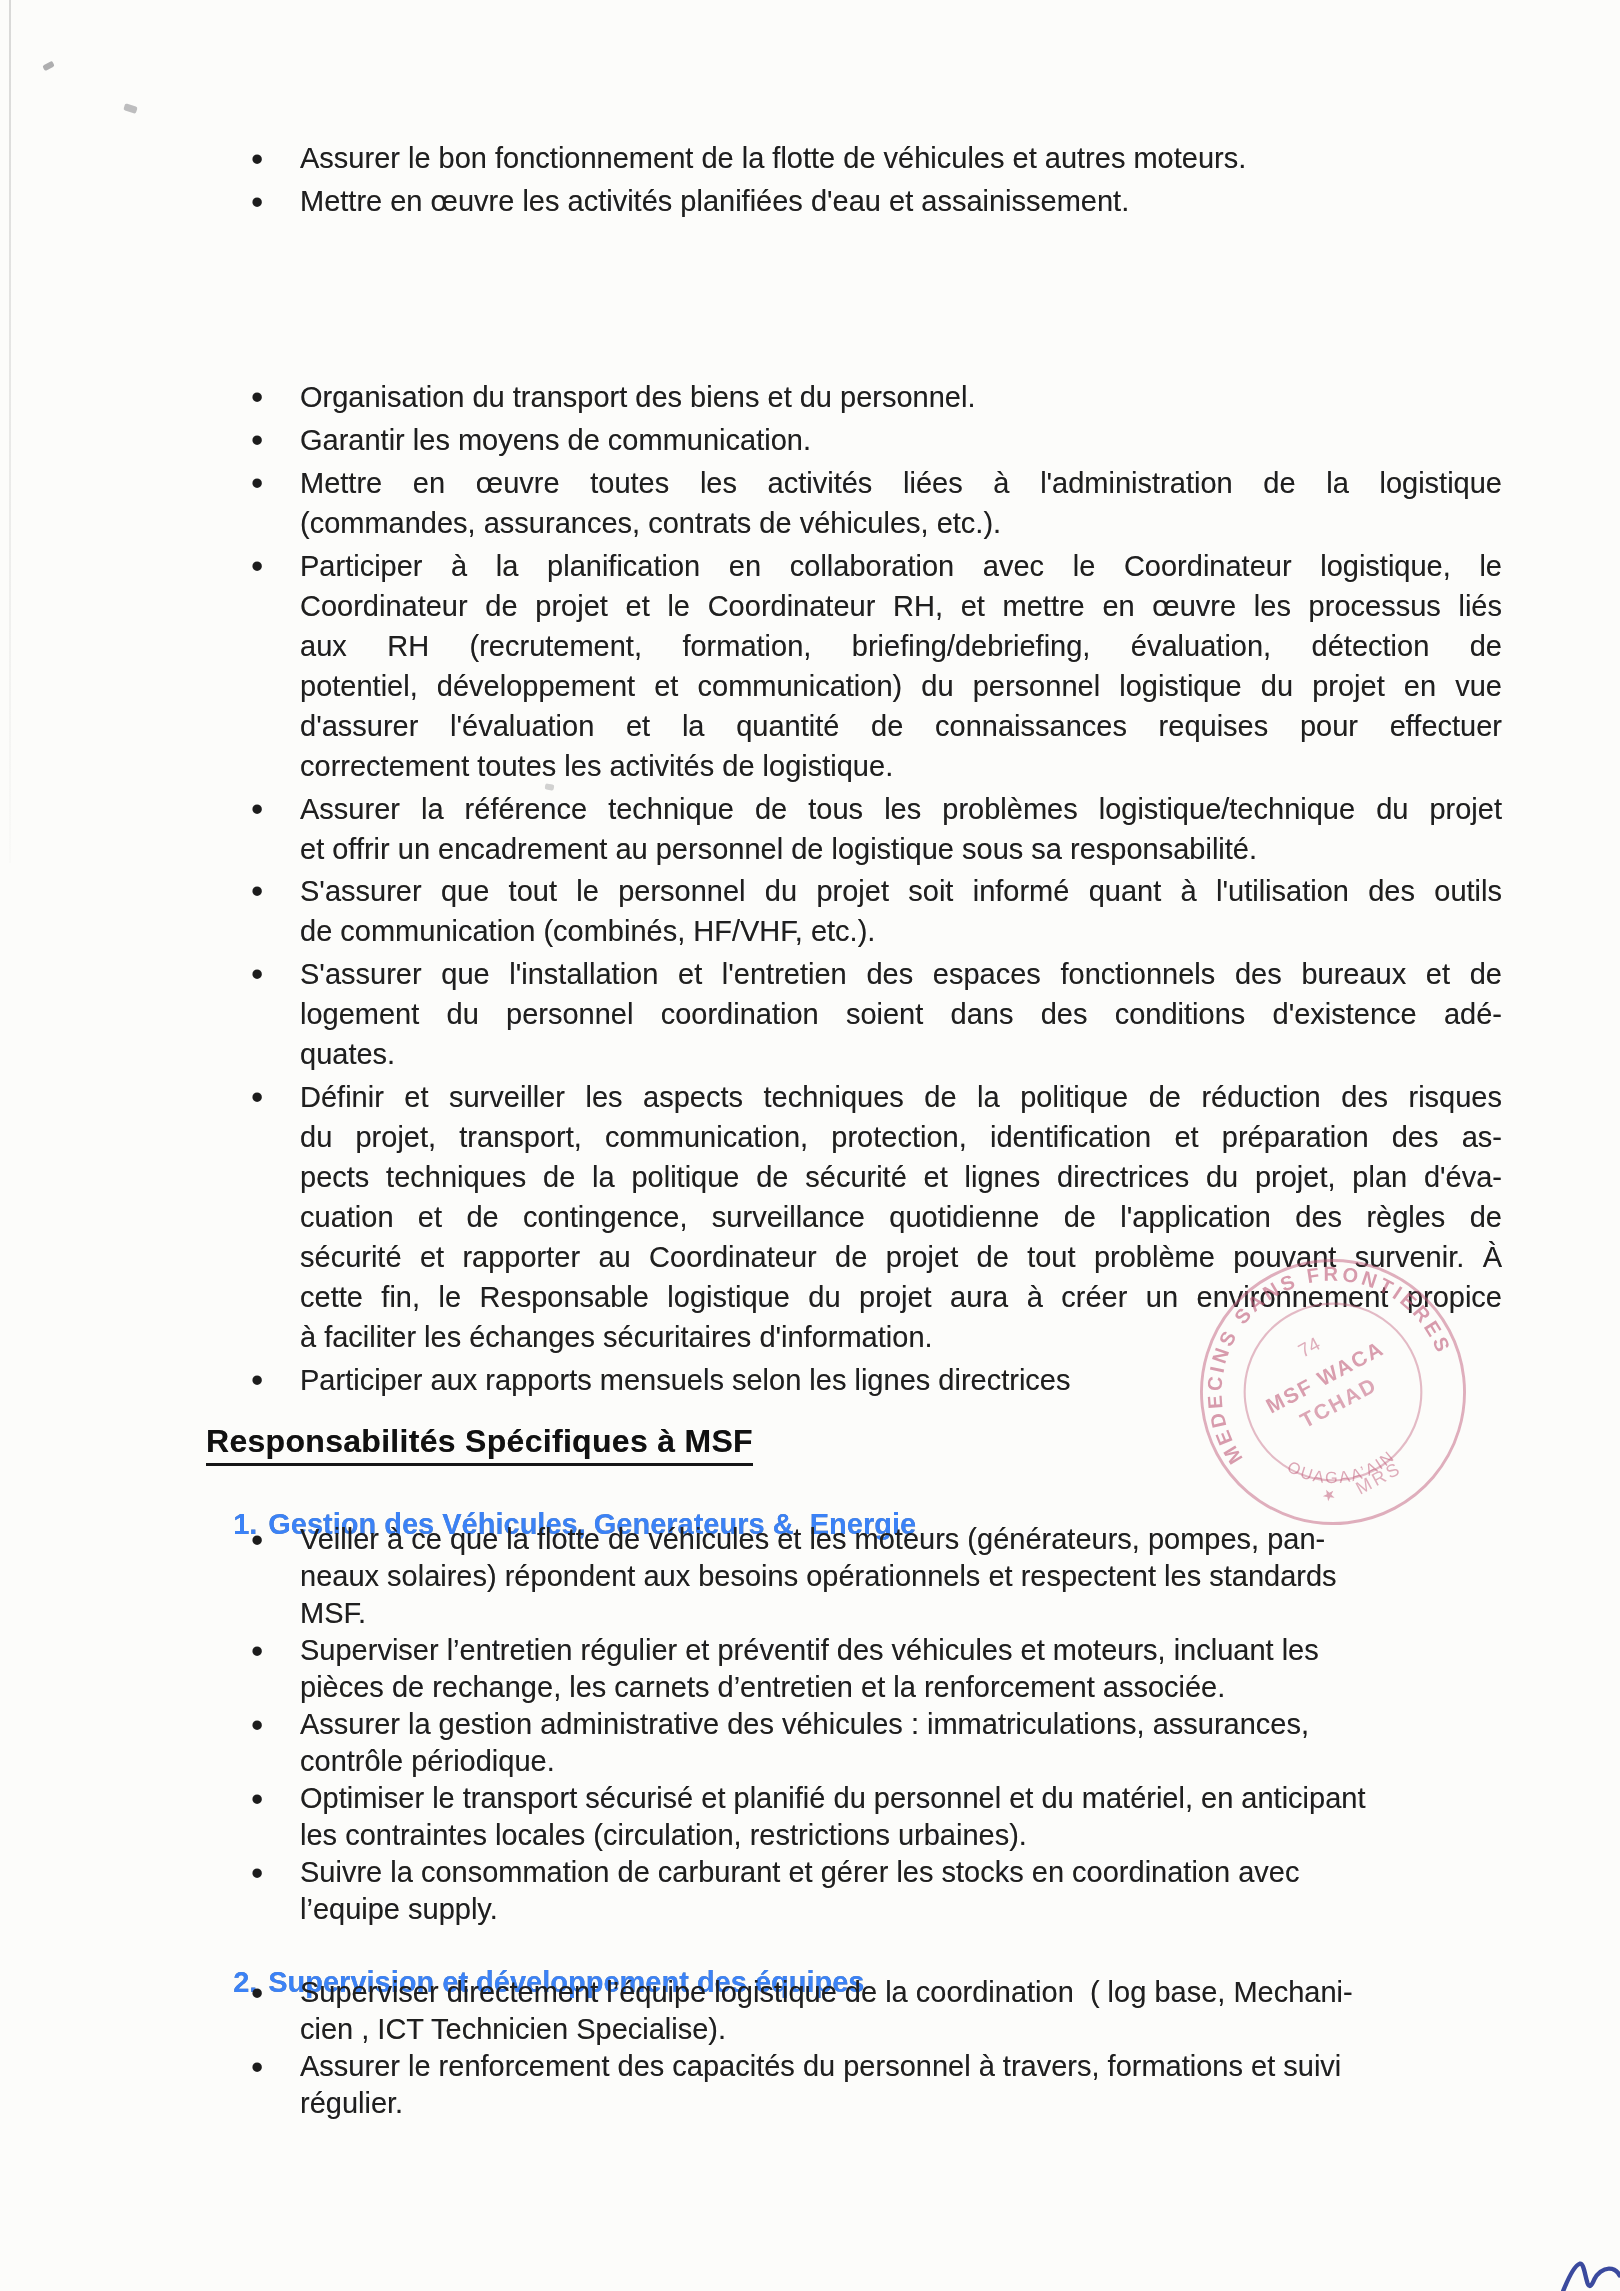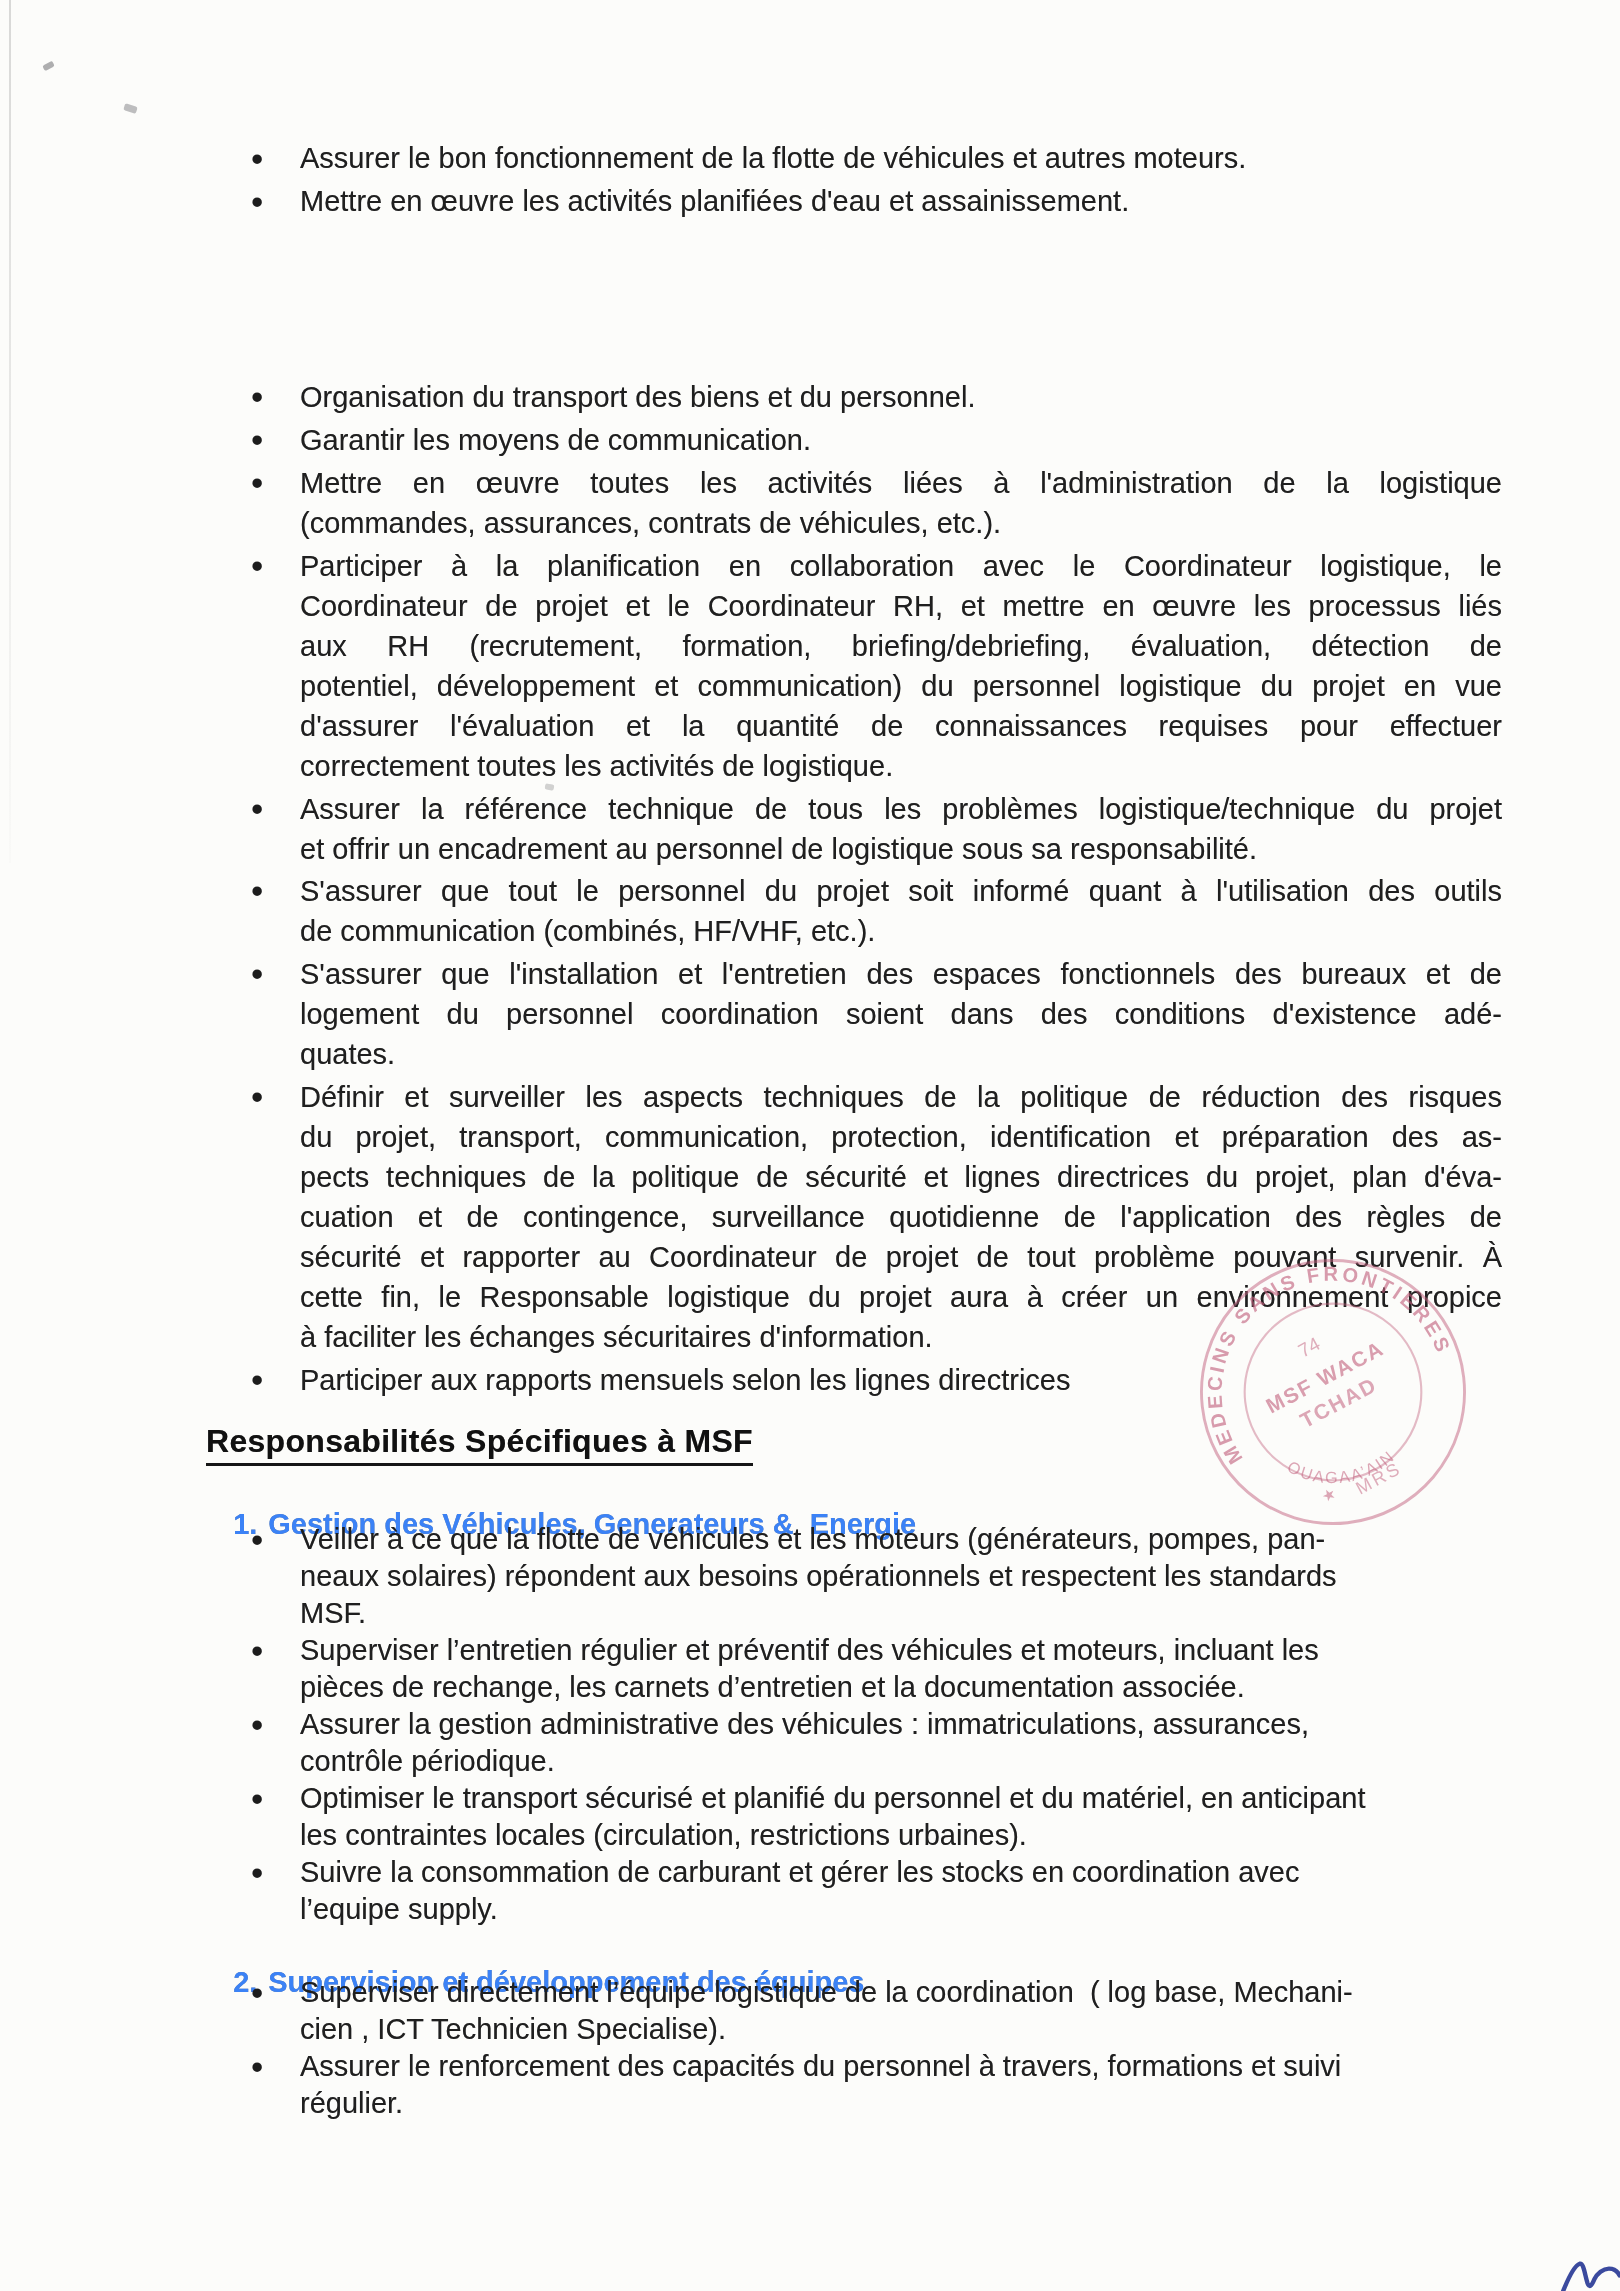--- a/index.html
+++ b/index.html
@@ -186,21 +186,21 @@
         <div>
           <div class="bline">Veiller à ce que la flotte de véhicules et les moteurs (générateurs, pompes, pan-</div>
           <div class="bline">neaux solaires) répondent aux besoins opérationnels et respectent les standards</div>
           <div class="bline">MSF.</div>
         </div>
       </div>
       <div class="bullet-item">
         <span class="bullet-marker">•</span>
         <div>
           <div class="bline">Superviser l’entretien régulier et préventif des véhicules et moteurs, incluant les</div>
-          <div class="bline">pièces de rechange, les carnets d’entretien et la documentation associée.</div>
+          <div class="bline">pièces de rechange, les carnets d’entretien et la renforcement associée.</div>
         </div>
       </div>
       <div class="bullet-item">
         <span class="bullet-marker">•</span>
         <div>
           <div class="bline">Assurer la gestion administrative des véhicules : immatriculations, assurances,</div>
           <div class="bline">contrôle périodique.</div>
         </div>
       </div>
       <div class="bullet-item">

